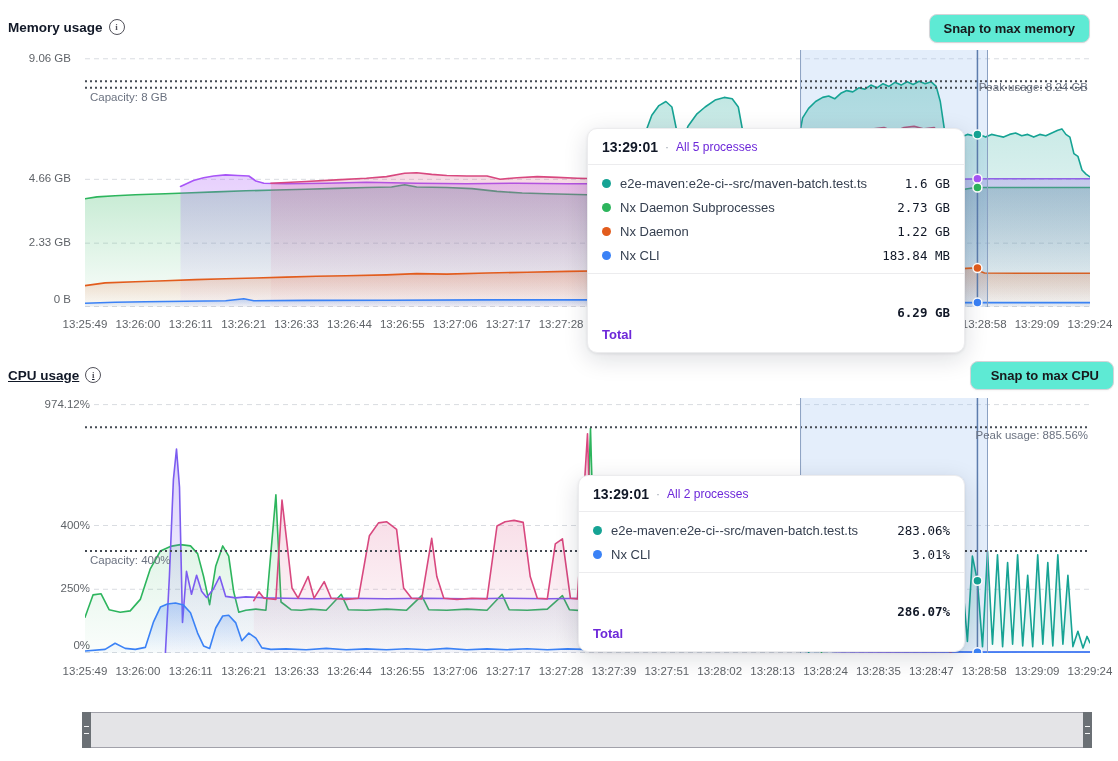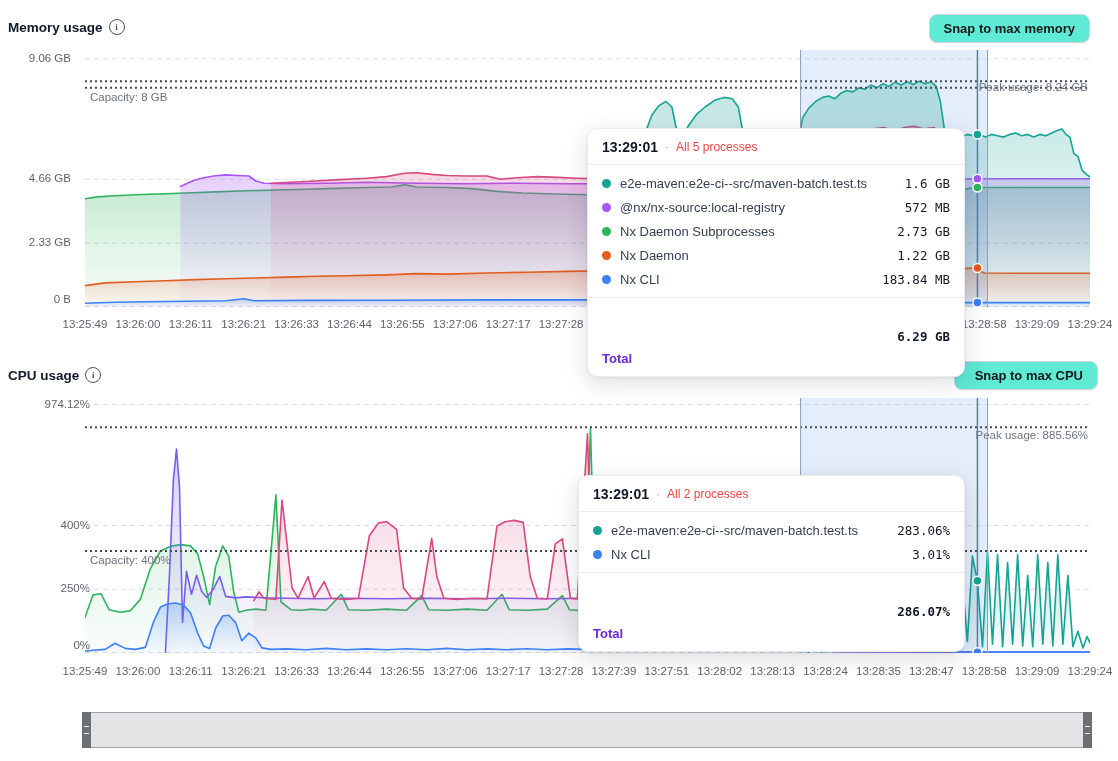--- a/index.html
+++ b/index.html
@@ -20,21 +20,21 @@
   .xaxis{position:absolute;left:85px;width:1005px;height:16px;}
   .xtick{position:absolute;transform:translateX(-50%);font-size:11.5px;color:#5f6368;white-space:nowrap;}
   .limit-label{position:absolute;font-size:11.5px;color:#6b7280;white-space:nowrap;pointer-events:none;}
   .mem-capacity{left:5px;top:41px;}  .mem-peak{right:2px;top:31px;}
   .cpu-capacity{left:5px;top:156px;} .cpu-peak{right:2px;top:31px;}
   .tooltip{position:absolute;background:#fff;border:1px solid #ececee;border-radius:10px;
         box-shadow:0 6px 24px rgba(15,23,42,0.14),0 1px 3px rgba(15,23,42,0.08);z-index:5;}
   .tt-header{display:flex;align-items:center;gap:7px;padding:10px 14px 9px 14px;border-bottom:1px solid #ececee;}
   .tt-time{font-size:14px;font-weight:700;color:#111827;}
   .tt-sep{color:#9ca3af;font-size:12px;}
-  .tt-sub{color:#ef4444;font-size:12px;}
+  .tt-sub{color:#6d28d9;font-size:12px;}
   .tt-rows{padding:6px 14px 4px 14px;}
   .tt-row{display:flex;align-items:center;padding:4.5px 0;}
   .tt-dot{width:9px;height:9px;border-radius:50%;margin-right:9px;flex:0 0 auto;}
   .tt-label{flex:1;font-size:13px;color:#374151;white-space:nowrap;overflow:hidden;}
   .tt-value{font-family:"DejaVu Sans Mono",monospace;font-size:12.5px;color:#111827;
         margin-left:16px;white-space:nowrap;}
   .tt-total{display:flex;align-items:center;justify-content:space-between;
         border-top:1px solid #ececee;margin:2px 0 0 0;padding:9px 14px 10px 14px;}
   .tt-total .tt-label{font-weight:700;color:#6d28d9;margin-top:44px;}
   .tt-total .tt-value{font-weight:700;}
@@ -138,25 +138,20 @@
       <div class="tt-header">
         <span class="tt-time">13:29:01</span>
         <span class="tt-sep">·</span>
         <span class="tt-sub">All 5 processes</span>
       </div>
       <div class="tt-rows">
           <div class="tt-row">
             <span class="tt-dot" style="background: rgb(22, 163, 148);"></span>
             <span class="tt-label">e2e-maven:e2e-ci--src/maven-batch.test.ts</span>
             <span class="tt-value">1.6 GB</span>
-          </div>
-          <div class="tt-row">
-            <span class="tt-dot" style="background: rgb(168, 85, 247);"></span>
-            <span class="tt-label">@nx/nx-source:local-registry</span>
-            <span class="tt-value">572 MB</span>
           </div>
           <div class="tt-row">
             <span class="tt-dot" style="background: rgb(45, 181, 93);"></span>
             <span class="tt-label">Nx Daemon Subprocesses</span>
             <span class="tt-value">2.73 GB</span>
           </div>
           <div class="tt-row">
             <span class="tt-dot" style="background: rgb(226, 92, 29);"></span>
             <span class="tt-label">Nx Daemon</span>
             <span class="tt-value">1.22 GB</span>
@@ -190,25 +185,25 @@
       <span class="xtick" style="left: 63.1579%;">13:28:02</span>
       <span class="xtick" style="left: 68.4211%;">13:28:13</span>
       <span class="xtick" style="left: 73.6842%;">13:28:24</span>
       <span class="xtick" style="left: 78.9474%;">13:28:35</span>
       <span class="xtick" style="left: 84.2105%;">13:28:47</span>
       <span class="xtick" style="left: 89.4737%;">13:28:58</span>
       <span class="xtick" style="left: 94.7368%;">13:29:09</span>
       <span class="xtick" style="left: 100%;">13:29:24</span>
     </div>
 
-  <div class="panel-title" style="top:367px;">
+  <div class="panel-title" style="top:367px;text-decoration:underline;">
     <span>CPU usage</span>
     <span class="info-icon">i</span>
   </div>
-  <button class="snap-btn" style="top:361px;right:20px;padding-left:20px;">Snap to max CPU</button>
+  <button class="snap-btn" style="top:361px;right:4px;padding-left:20px;">Snap to max CPU</button>
 
   <div class="ylabels" style="top:398px;height:255px;padding-left:19px;">
       <span class="ytick" style="top: -0.4006px;">974.12%</span>
       <span class="ytick" style="top: 120.5px;">400%</span>
       <span class="ytick" style="top: 184.25px;">250%</span>
       <span class="ytick" style="top: 241px;">0%</span>
     </div>
 
   <div class="plot" style="top:398px;height:255px;">
       <svg viewBox="0 0 1005 255" width="1005" height="255">

